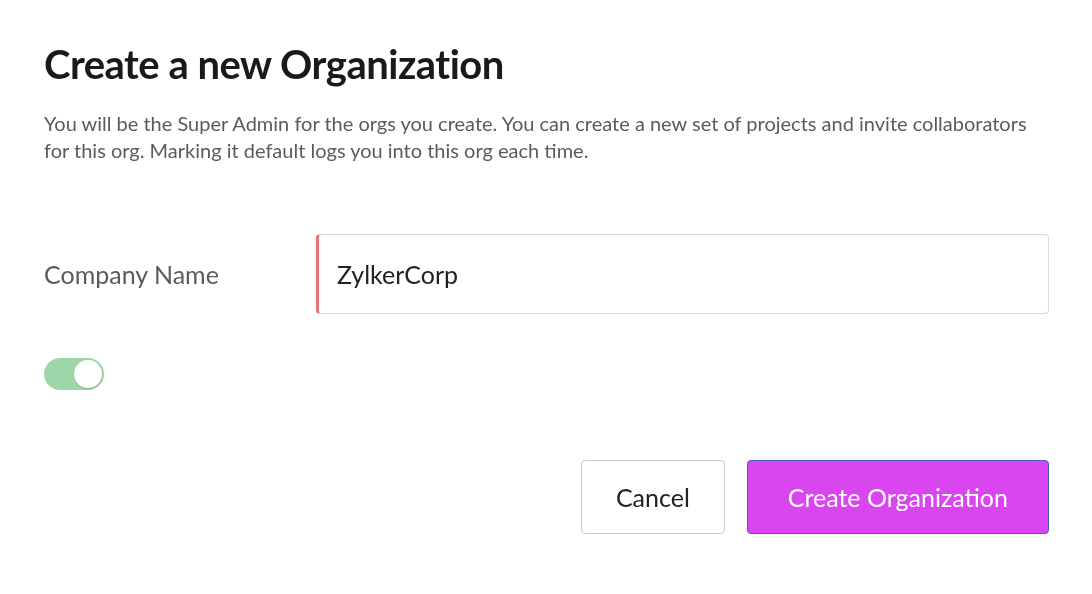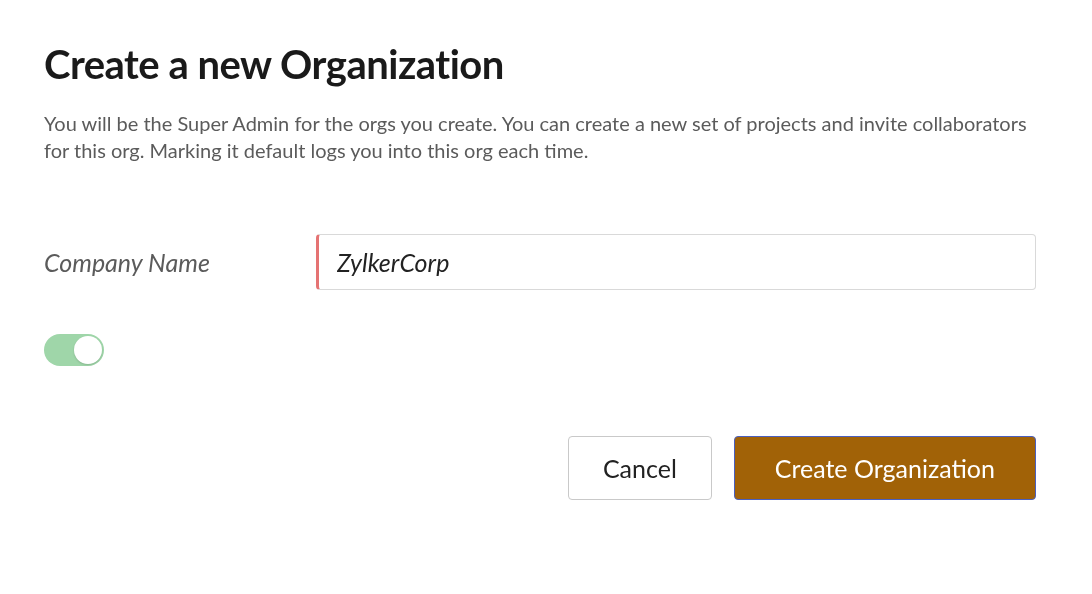--- a/index.html
+++ b/index.html
@@ -6,21 +6,21 @@
   html, body {
     margin: 0;
     padding: 0;
     width: 1092px;
     height: 594px;
     background: #ffffff;
     font-family: -apple-system, BlinkMacSystemFont, "Segoe UI", "Lato", "Helvetica Neue", Arial, sans-serif;
     color: #222;
   }
   .container {
-    padding: 40px 56px 24px 44px;
+    padding: 40px 43px 24px 44px;
   }
   .title {
     font-size: 40px;
     font-weight: 700;
     color: #1a1a1a;
     margin: 0 0 22px 0;
     letter-spacing: -0.5px;
   }
   .description {
     font-size: 20px;
@@ -31,34 +31,32 @@
   }
   .form-row {
     display: flex;
     align-items: center;
     margin-bottom: 44px;
   }
   .form-label {
     width: 272px;
     font-size: 25px;
     color: #5b5b5b;
-    font-style: italic;
   }
   .text-input {
     flex: 1;
-    height: 56px;
+    height: 80px;
     border: 1px solid #d9d9d9;
     border-left: 3px solid #e57373;
     border-radius: 4px;
     padding: 0 18px;
     font-size: 25px;
     color: #222;
     outline: none;
     font-family: inherit;
-    font-style: italic;
   }
   .toggle {
     position: relative;
     width: 60px;
     height: 32px;
     background: #9fd6a9;
     border-radius: 16px;
     cursor: pointer;
   }
   .toggle-knob {
@@ -71,37 +69,37 @@
     border-radius: 50%;
     box-shadow: 0 1px 2px rgba(0,0,0,0.15);
   }
   .button-row {
     display: flex;
     justify-content: flex-end;
     gap: 22px;
     margin-top: 70px;
   }
   .btn {
-    height: 64px;
+    height: 74px;
     padding: 0 34px;
     font-size: 25px;
     border-radius: 4px;
     cursor: pointer;
     font-family: inherit;
     display: inline-flex;
     align-items: center;
     justify-content: center;
   }
   .btn-secondary {
     background: #ffffff;
     color: #222;
     border: 1px solid #c9c9c9;
   }
   .btn-primary {
-    background: #a16207;
+    background: #d946ef;
     color: #ffffff;
     border: 1px solid #4a5fbf;
     padding: 0 40px;
   }
 </style>
 </head>
 <body>
 
 <div class="container">
   <h1 class="title">Create a new Organization</h1>

